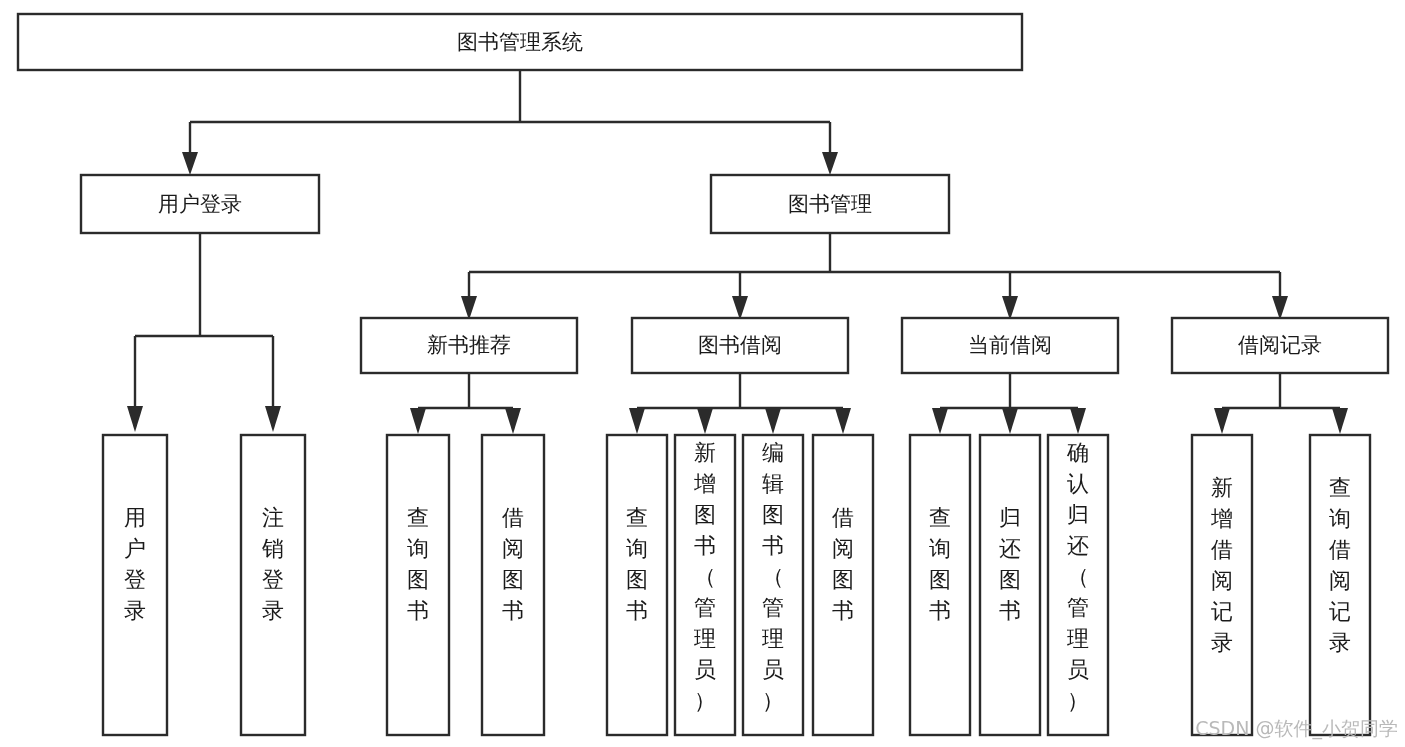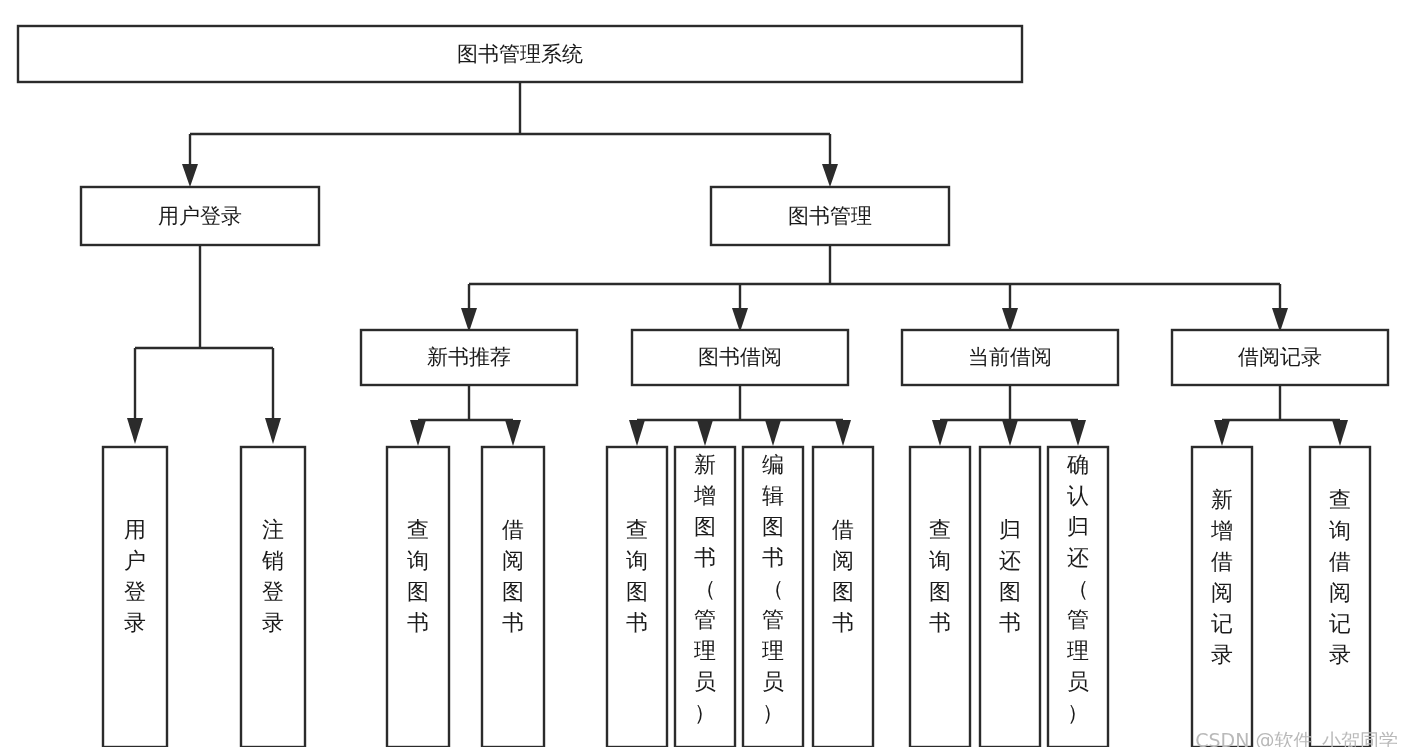--- a/index.html
+++ b/index.html
@@ -14,21 +14,20 @@
     position: relative;
     overflow: hidden;
     font-family: "DejaVu Sans", "Liberation Sans", sans-serif;
   }
   #diagram-root {
     position: absolute;
     left: 0;
     top: 0;
     width: 1405px;
     height: 583px;
-    margin-top: 12px;
   }
   svg#tree {
     display: block;
     width: 1405px;
     height: 747px;
   }
   .node-box {
     fill: #ffffff;
     stroke: #2b2b2b;
     stroke-width: 2.4;

